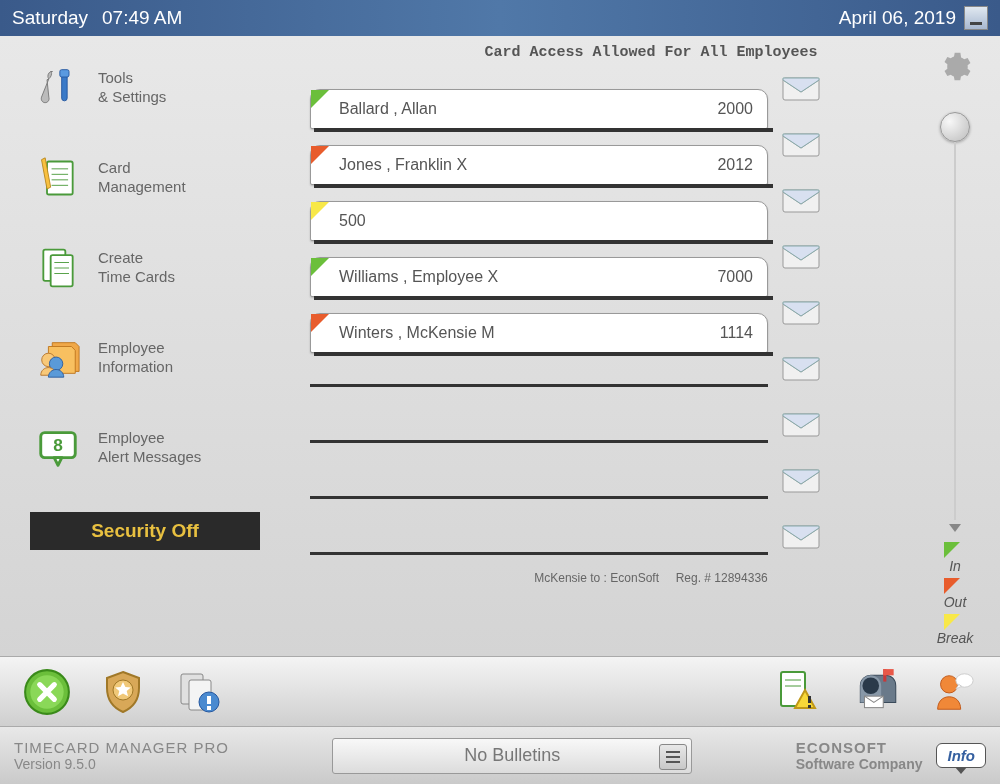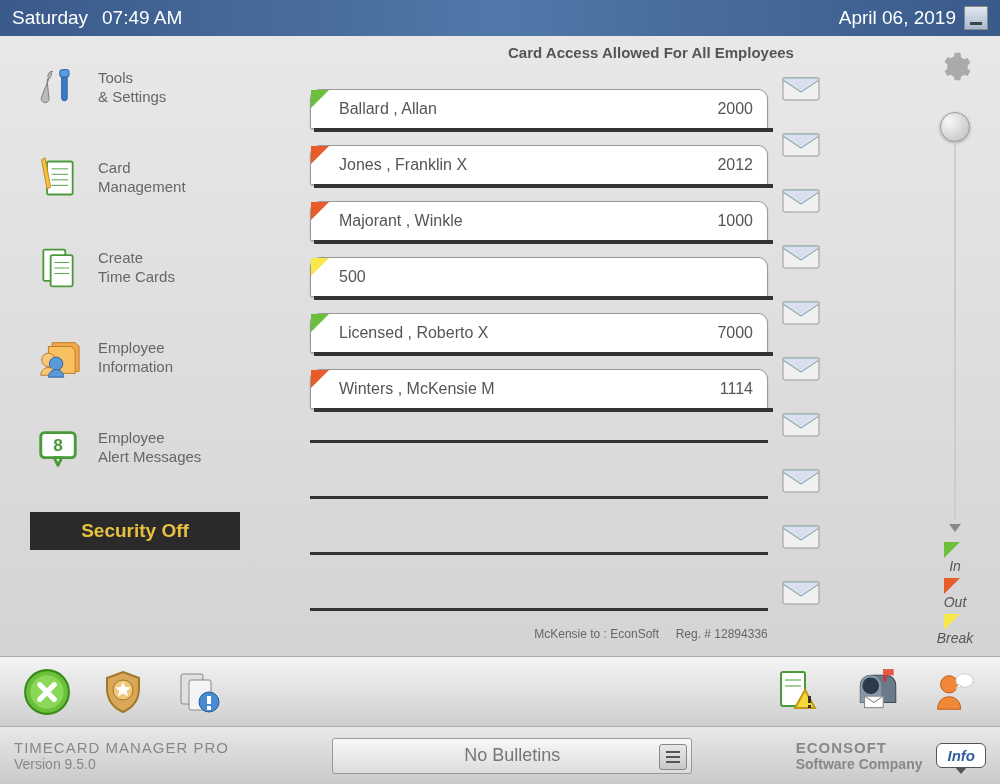--- a/index.html
+++ b/index.html
@@ -27,25 +27,25 @@
 .main { display: flex; height: 620px; background: linear-gradient(#e8e8e8,#d4d4d4); }
 
 .sidebar { width: 310px; padding: 26px 16px 20px 30px; }
 .nav-item { display: flex; align-items: center; margin-bottom: 38px; cursor: pointer; }
 .nav-item .icon { width: 56px; height: 52px; display:flex; align-items:center; justify-content:center; }
 .nav-item .label { color: #666; font-size: 15px; line-height: 1.25; margin-left: 12px; }
 
 .security-bar {
   background: #2a2a2a; color: #e8c040; text-align: center;
   font-size: 19px; font-weight: bold; padding: 8px 0;
-  margin-top: 8px; width: 210px;
+  margin-top: 8px; width: 230px;
 }
 
 .content { flex: 1; position: relative; padding: 6px 8px 0 0; }
-.content-title { text-align: center; color: #555; font-weight: bold; font-size: 15px; margin: 2px 0 8px; }
+.content-title { text-align: center; color: #555; font-weight: bold; font-size: 15px; margin: 2px 0 8px; font-family: Liberation Mono, monospace; }
 .rows { width: 510px; }
 .row { display: flex; align-items: center; height: 40px; margin-bottom: 16px; }
 .card {
   flex: 1; height: 40px; background: #fff;
   border: 1px solid #999; border-radius: 10px 10px 2px 2px;
   display: flex; align-items: center; padding: 0 14px 0 28px;
   position: relative; font-size: 16px; color: #555;
   box-shadow: 0 1px 2px rgba(0,0,0,0.2);
   margin-top: 40px;
 }
@@ -214,47 +214,34 @@
             <div class="underbar"></div>
           </div>
           <div class="mail"><svg viewBox="0 0 38 24">
               <rect x="1" y="1" width="36" height="22" rx="2" fill="#f0f0f0" stroke="#999"></rect>
               <path d="M1 3l18 12L37 3" fill="none" stroke="#999" stroke-width="1"></path>
               <path d="M1 3l18 12L37 3 37 1 1 1z" fill="#d8e0f0" stroke="#8aa"></path>
             </svg></div>
         </div>
         <div class="row">
           <div class="card">
-            <div class="corner red"></div>
-            <span class="name">Majorant , Winkle</span>
-            <span class="num">1000</span>
-            <div class="underbar"></div>
-          </div>
-          <div class="mail"><svg viewBox="0 0 38 24">
-              <rect x="1" y="1" width="36" height="22" rx="2" fill="#f0f0f0" stroke="#999"></rect>
-              <path d="M1 3l18 12L37 3" fill="none" stroke="#999" stroke-width="1"></path>
-              <path d="M1 3l18 12L37 3 37 1 1 1z" fill="#d8e0f0" stroke="#8aa"></path>
-            </svg></div>
-        </div>
-        <div class="row">
-          <div class="card">
             <div class="corner yellow"></div>
             <span class="num">500</span>
             <div class="underbar"></div>
           </div>
           <div class="mail"><svg viewBox="0 0 38 24">
               <rect x="1" y="1" width="36" height="22" rx="2" fill="#f0f0f0" stroke="#999"></rect>
               <path d="M1 3l18 12L37 3" fill="none" stroke="#999" stroke-width="1"></path>
               <path d="M1 3l18 12L37 3 37 1 1 1z" fill="#d8e0f0" stroke="#8aa"></path>
             </svg></div>
         </div>
         <div class="row">
           <div class="card">
             <div class="corner green"></div>
-            <span class="name">Licensed , Roberto X</span>
+            <span class="name">Williams , Employee X</span>
             <span class="num">7000</span>
             <div class="underbar"></div>
           </div>
           <div class="mail"><svg viewBox="0 0 38 24">
               <rect x="1" y="1" width="36" height="22" rx="2" fill="#f0f0f0" stroke="#999"></rect>
               <path d="M1 3l18 12L37 3" fill="none" stroke="#999" stroke-width="1"></path>
               <path d="M1 3l18 12L37 3 37 1 1 1z" fill="#d8e0f0" stroke="#8aa"></path>
             </svg></div>
         </div>
         <div class="row">

